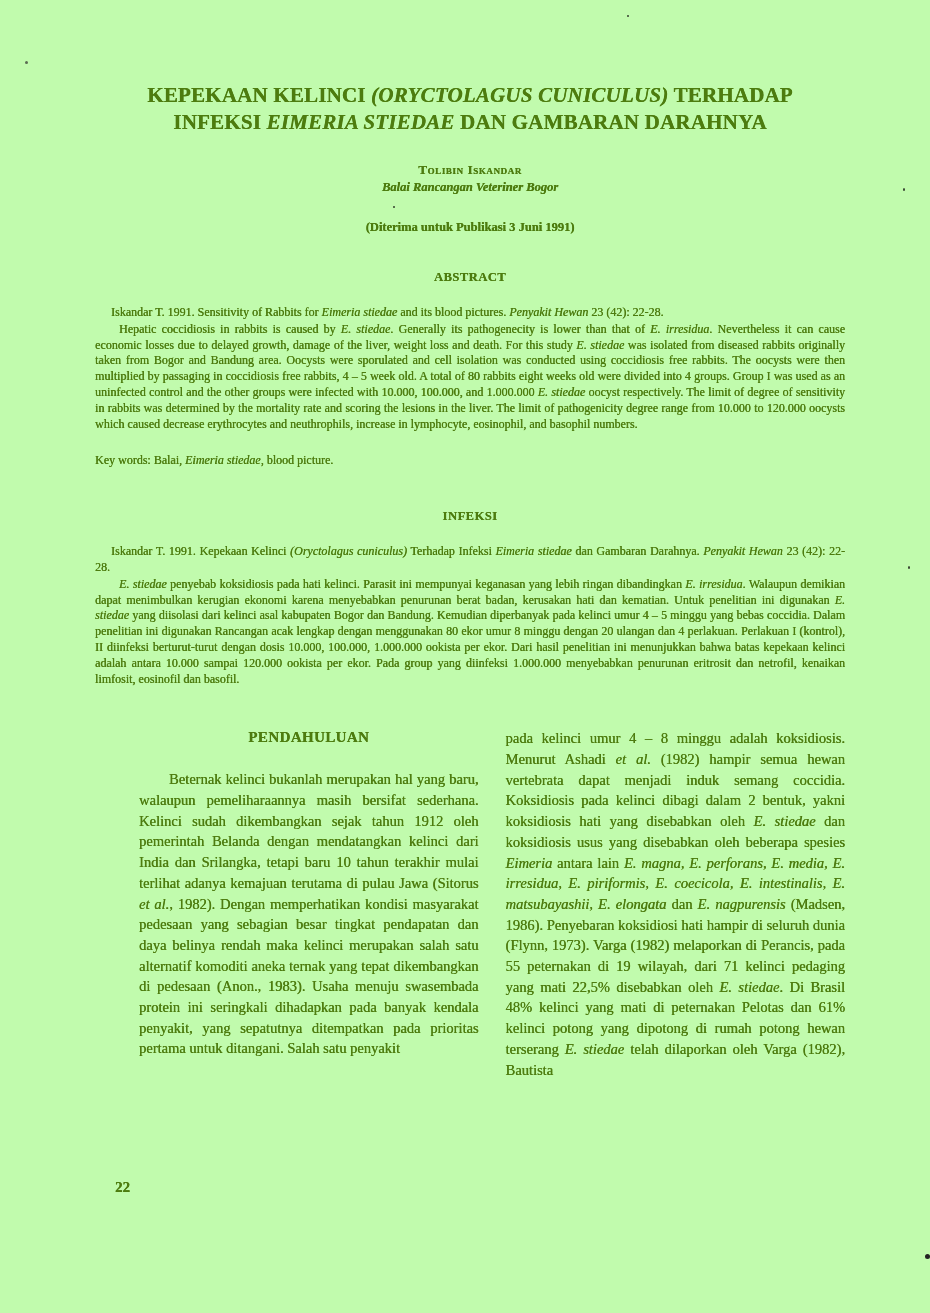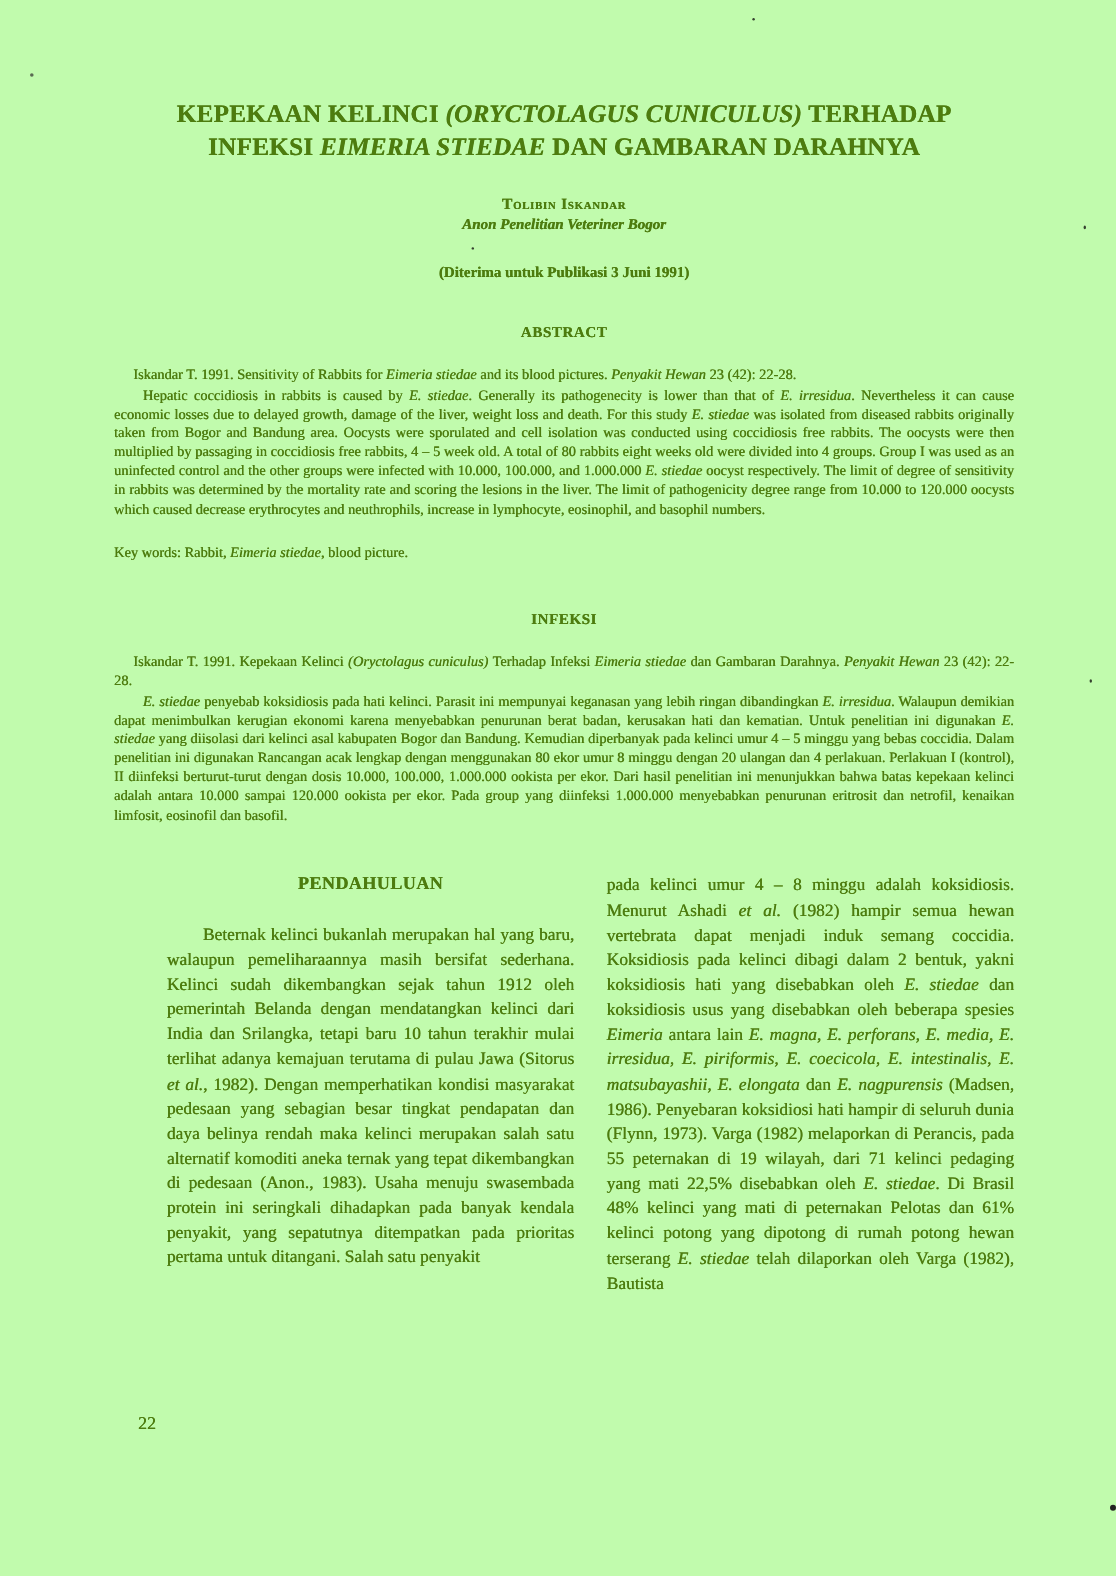--- a/index.html
+++ b/index.html
@@ -27,21 +27,21 @@
   .keywords.kata { margin-top:22px; }
 
   .columns { display:flex; margin-top:40px; }
   .col { width:361px; }
   .col.left { margin-right:27px;margin-left:44px; }
   .intro-heading { font-size:15px; font-weight:bold; text-align:center; letter-spacing:0.4px; line-height:20px; }
   .col-body { margin:22px 0 0; font-size:14.5px; line-height:20.7px; text-align:justify; }
   .col.right .col-body { margin-top:1px; }
   .first-indent { text-indent:30px; }
 
-  .pageno { position:absolute; left:115px; top:1179px; font-size:15px; font-weight:normal; }
+  .pageno { position:absolute; left:115px; top:1179px; font-size:15px; font-weight:bold; }
 
   .it { font-style:italic; }
   .bd { font-weight:normal; }
 
   .speck { position:absolute; background:#35402e; border-radius:50%; }
   .speck.s1 { left:25px;  top:61px;   width:3px; height:3px; background:#5a6b52; }
   .speck.s2 { left:627px; top:15px;   width:2px; height:2px; }
   .speck.s3 { left:903px; top:188px;  width:2px; height:3px; }
   .speck.s4 { left:908px; top:566px;  width:2px; height:3px; }
   .speck.s5 { left:925px; top:1254px; width:5px; height:5px; background:#222; }
@@ -52,27 +52,27 @@
 
 <div class="page">
   <div class="content">
 
     <h1 class="title">
       <div><span>KEPEKAAN KELINCI </span><span class="it">(ORYCTOLAGUS CUNICULUS)</span><span> TERHADAP</span></div>
       <div><span>INFEKSI </span><span class="it">EIMERIA STIEDAE</span><span> DAN GAMBARAN DARAHNYA</span></div>
     </h1>
 
     <div class="author">Tolibin Iskandar</div>
-    <div class="affiliation">Anon Penelitian Veteriner Bogor</div>
+    <div class="affiliation">Balai Rancangan Veteriner Bogor</div>
     <div class="received">(Diterima untuk Publikasi 3 Juni 1991)</div>
 
     <div class="sec-heading">ABSTRACT</div>
     <p class="citation"><span>Iskandar T. 1991. Sensitivity of Rabbits for </span><span class="it">Eimeria stiedae</span><span> and its blood pictures. </span><span class="it">Penyakit Hewan</span><span> 23 (42): 22-28.</span></p>
     <p class="abs-body"><span>Hepatic coccidiosis in rabbits is caused by </span><span class="it">E. stiedae</span><span>. Generally its pathogenecity is lower than that of </span><span class="it">E. irresidua</span><span>. Nevertheless it can cause economic losses due to delayed growth, damage of the liver, weight loss and death. For this study </span><span class="it">E. stiedae</span><span> was isolated from diseased rabbits originally taken from Bogor and Bandung area. Oocysts were sporulated and cell isolation was conducted using coccidiosis free rabbits. The oocysts were then multiplied by passaging in coccidiosis free rabbits, 4 – 5 week old. A total of 80 rabbits eight weeks old were divided into 4 groups. Group I was used as an uninfected control and the other groups were infected with 10.000, 100.000, and 1.000.000 </span><span class="it">E. stiedae</span><span> oocyst respectively. The limit of degree of sensitivity in rabbits was determined by the mortality rate and scoring the lesions in the liver. The limit of pathogenicity degree range from 10.000 to 120.000 oocysts which caused decrease erythrocytes and neuthrophils, increase in lymphocyte, eosinophil, and basophil numbers.</span></p>
-    <p class="keywords"><span class="bd">Key words:</span><span> Rabbit, </span><span class="it">Eimeria stiedae</span><span>, blood picture.</span></p>
+    <p class="keywords"><span class="bd">Key words:</span><span> Balai, </span><span class="it">Eimeria stiedae</span><span>, blood picture.</span></p>
 
     <div class="sec-heading abstrak">INFEKSI</div>
     <p class="citation"><span>Iskandar T. 1991. Kepekaan Kelinci </span><span class="it">(Oryctolagus cuniculus)</span><span> Terhadap Infeksi </span><span class="it">Eimeria stiedae</span><span> dan Gambaran Darahnya. </span><span class="it">Penyakit Hewan</span><span> 23 (42): 22-28.</span></p>
     <p class="abs-body"><span class="it">E. stiedae</span><span> penyebab koksidiosis pada hati kelinci. Parasit ini mempunyai keganasan yang lebih ringan dibandingkan </span><span class="it">E. irresidua</span><span>. Walaupun demikian dapat menimbulkan kerugian ekonomi karena menyebabkan penurunan berat badan, kerusakan hati dan kematian. Untuk penelitian ini digunakan </span><span class="it">E. stiedae</span><span> yang diisolasi dari kelinci asal kabupaten Bogor dan Bandung. Kemudian diperbanyak pada kelinci umur 4 – 5 minggu yang bebas coccidia. Dalam penelitian ini digunakan Rancangan acak lengkap dengan menggunakan 80 ekor umur 8 minggu dengan 20 ulangan dan 4 perlakuan. Perlakuan I (kontrol), II diinfeksi berturut-turut dengan dosis 10.000, 100.000, 1.000.000 ookista per ekor. Dari hasil penelitian ini menunjukkan bahwa batas kepekaan kelinci adalah antara 10.000 sampai 120.000 ookista per ekor. Pada group yang diinfeksi 1.000.000 menyebabkan penurunan eritrosit dan netrofil, kenaikan limfosit, eosinofil dan basofil.</span></p>
 
     <div class="columns">
       <div class="col left">
         <div class="intro-heading">PENDAHULUAN</div>
         <p class="col-body first-indent"><span>Beternak kelinci bukanlah merupakan hal yang baru, walaupun pemeliharaannya masih bersifat sederhana. Kelinci sudah dikembangkan sejak tahun 1912 oleh pemerintah Belanda dengan mendatangkan kelinci dari India dan Srilangka, tetapi baru 10 tahun terakhir mulai terlihat adanya kemajuan terutama di pulau Jawa (Sitorus </span><span class="it">et al.</span><span>, 1982). Dengan memperhatikan kondisi masyarakat pedesaan yang sebagian besar tingkat pendapatan dan daya belinya rendah maka kelinci merupakan salah satu alternatif komoditi aneka ternak yang tepat dikembangkan di pedesaan (Anon., 1983). Usaha menuju swasembada protein ini seringkali dihadapkan pada banyak kendala penyakit, yang sepatutnya ditempatkan pada prioritas pertama untuk ditangani. Salah satu penyakit</span></p>
       </div>

